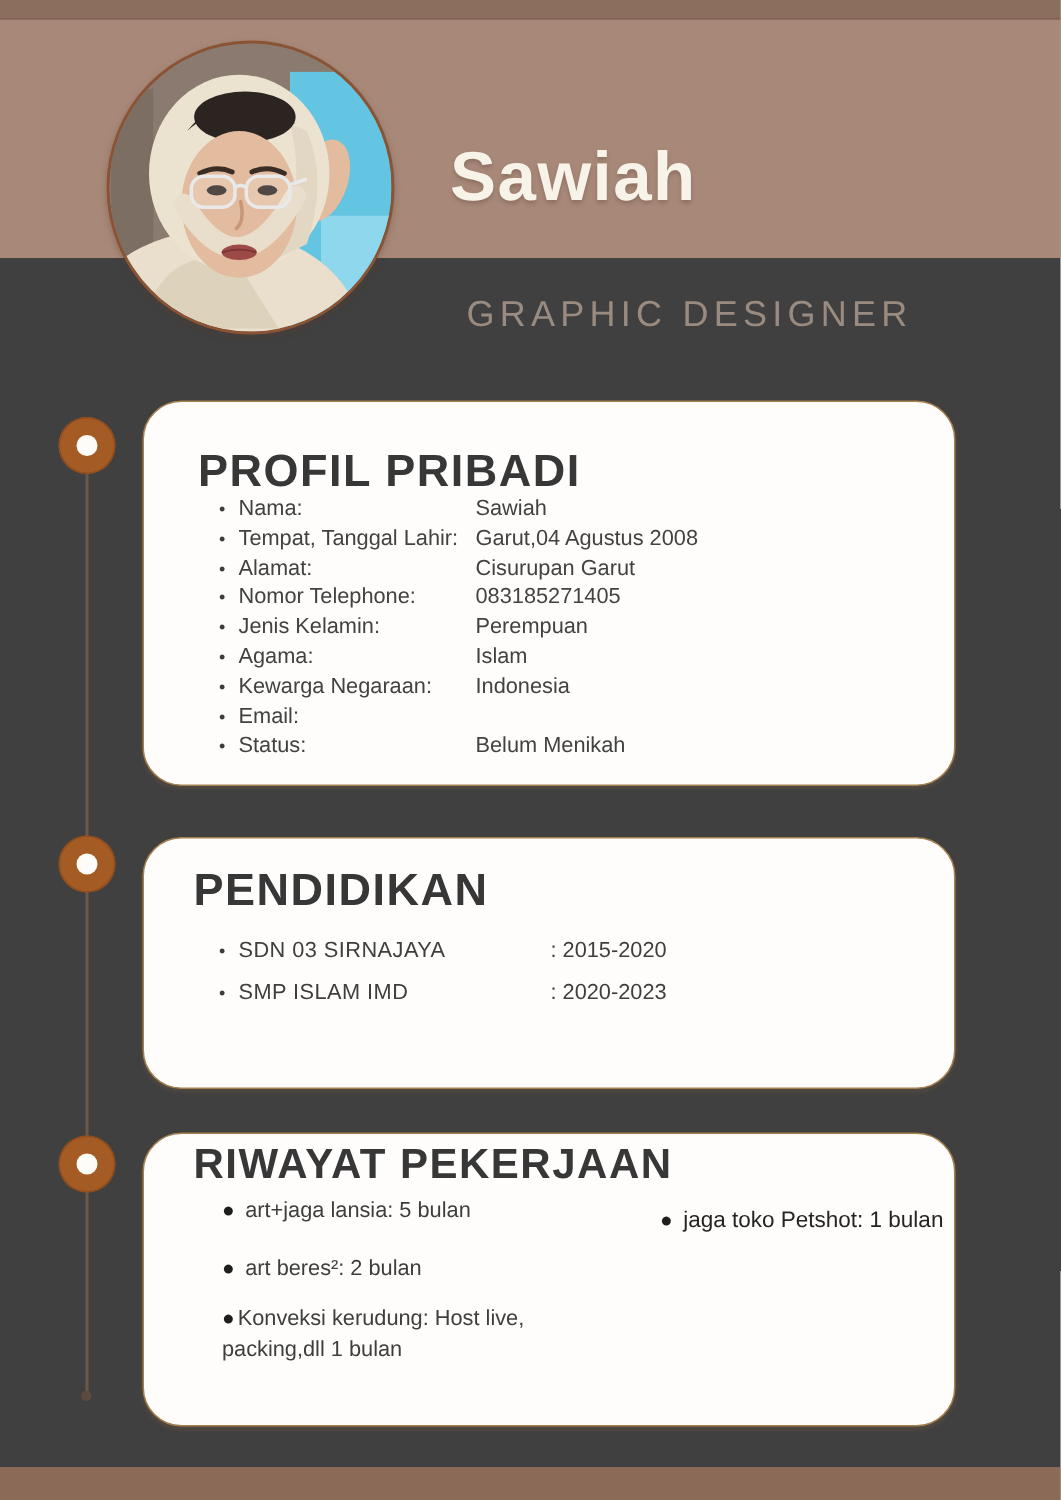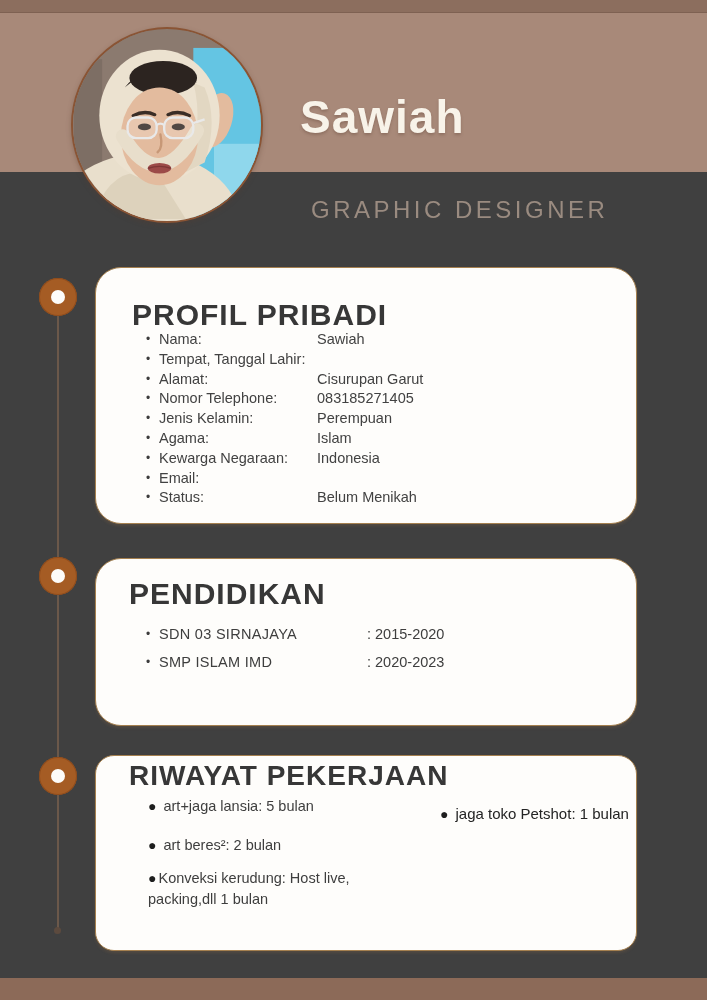--- a/index.html
+++ b/index.html
@@ -74,21 +74,21 @@
   
   .card {
     position:absolute; left:95px; width:542px;
     background:#fefdfb;
     border:1.6px solid #a5804f;
     border-radius:26px;
     box-shadow:0 2px 3px rgba(150,110,70,.22);
   }
   .card-1 { top:267px; height:257px; }
   .card-2 { top:558px; height:168px; }
-  .card-3 { top:755px; height:196px;border-radius:19px; }
+  .card-3 { top:755px; height:196px; }
   .card h2 {
     position:absolute;
     font-size:30px; font-weight:700; letter-spacing:1px;
     color:#373737;
   }
   .card-1 h2 { left:36px; top:14px;margin-top:16px; }
   .card-2 h2 { left:33px; top:18px; }
   .card-3 h2 { left:33px; top:4px; font-size:28px; }
   
   .p-rows { position:absolute; left:50px; top:62px; width:470px; }
@@ -179,20 +179,21 @@
     <h2>PROFIL PRIBADI</h2>
     <div class="p-rows">
       <div class="p-row">
         <span class="p-blt">•</span>
         <span class="p-label">Nama:</span>
         <span class="p-value">Sawiah</span>
       </div>
       <div class="p-row">
         <span class="p-blt">•</span>
         <span class="p-label">Tempat, Tanggal Lahir:</span>
+        <span class="p-value">Garut,04 Agustus 2008</span>
       </div>
       <div class="p-row">
         <span class="p-blt">•</span>
         <span class="p-label">Alamat:</span>
         <span class="p-value">Cisurupan Garut</span>
       </div>
       <div class="p-row">
         <span class="p-blt">•</span>
         <span class="p-label">Nomor Telephone:</span>
         <span class="p-value">083185271405</span>

